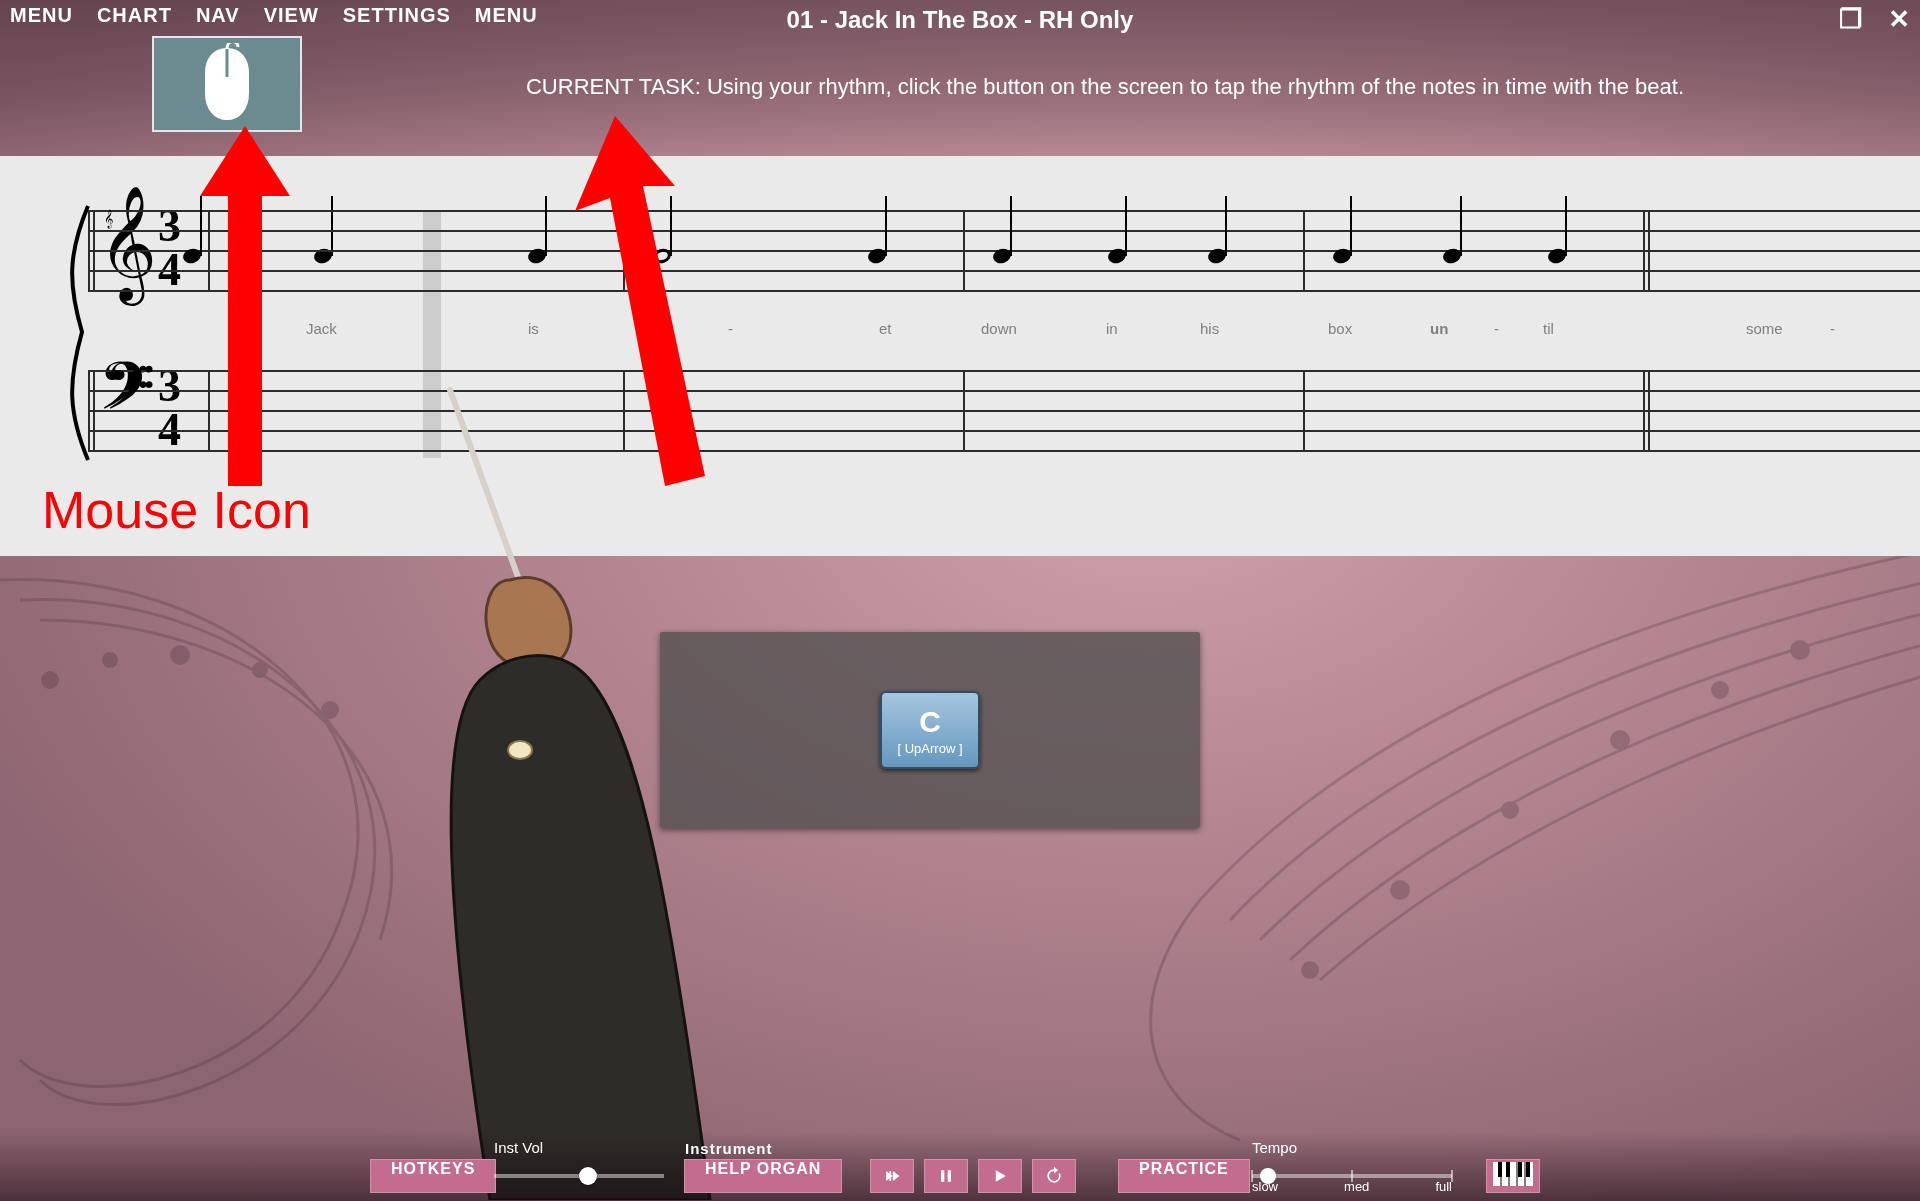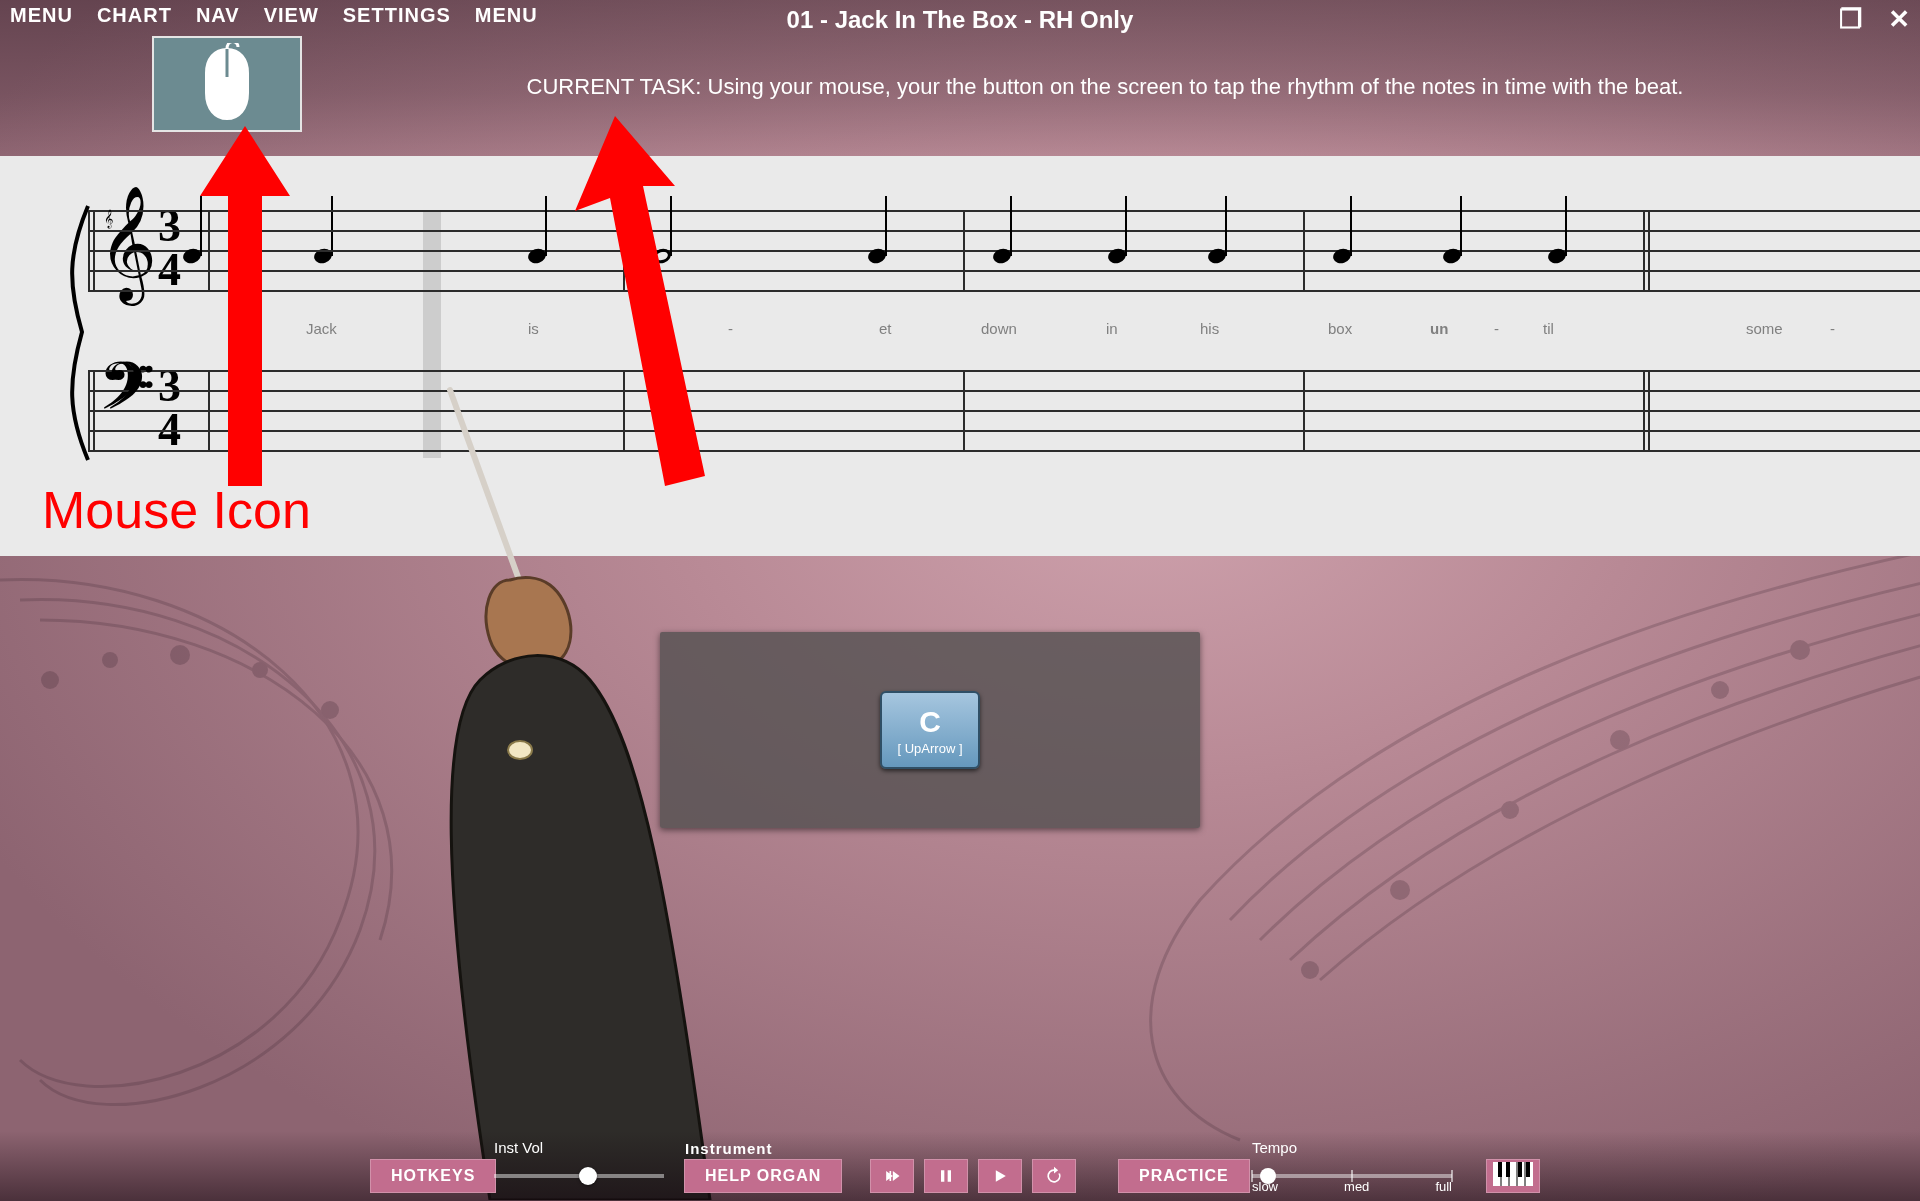--- a/index.html
+++ b/index.html
@@ -75,21 +75,21 @@
   #tap-btn{position:absolute;left:50%;top:50%;transform:translate(-50%,-50%);width:100px;height:78px;border-radius:6px;
     background:linear-gradient(to bottom,var(--btn-blue-hi),var(--btn-blue));border:2px solid #2f4f66;box-shadow:0 2px 4px rgba(0,0,0,.6);
     display:flex;flex-direction:column;align-items:center;justify-content:center;color:#fff;cursor:pointer}
   #tap-btn .big{font-size:30px;font-weight:700}
   #tap-btn .sub{font-size:13px;margin-top:2px}
   
   #arm{position:absolute;left:410px;top:380px;width:360px;height:820px;pointer-events:none}
   
   #bottombar{position:absolute;left:0;right:0;bottom:0;height:70px;background:linear-gradient(to top, rgba(20,6,14,.55), rgba(20,6,14,0));}
   .toolwrap{position:absolute;bottom:8px;display:flex;align-items:flex-end;gap:12px}
-  .pillbtn{background:var(--accent);color:#fff;font-weight:700;font-size:16px;letter-spacing:1px;height:34px;padding:0 20px;display:flex;align-items:center;border:1px solid rgba(255,255,255,.25);cursor:pointer}
+  .pillbtn{background:var(--accent);color:#fff;font-weight:700;font-size:16px;letter-spacing:1px;height:34px;padding:0 20px;display:flex;align-items:flex-start;border:1px solid rgba(255,255,255,.25);cursor:pointer}
   .tlabel{position:absolute;top:-20px;left:0;color:#fff;font-size:15px;white-space:nowrap}
   .slider{position:relative;width:170px;height:34px;display:flex;align-items:center}
   .slider .track{position:absolute;left:0;right:0;top:50%;height:4px;background:rgba(255,255,255,.45);transform:translateY(-50%)}
   .slider .thumb{position:absolute;top:50%;width:18px;height:18px;border-radius:50%;background:#fff;transform:translate(-50%,-50%);box-shadow:0 1px 3px rgba(0,0,0,.5)}
   .iconbtn{width:44px;height:34px;background:var(--accent);display:flex;align-items:center;justify-content:center;color:#fff;border:1px solid rgba(255,255,255,.25);cursor:pointer}
   .iconbtn svg{width:20px;height:20px;fill:#fff}
   .tempo{position:relative;width:200px;height:34px;display:flex;align-items:center}
   .tempo .track{position:absolute;left:0;right:0;top:50%;height:4px;background:rgba(255,255,255,.45);transform:translateY(-50%)}
   .tempo .tick{position:absolute;top:50%;width:2px;height:12px;background:rgba(255,255,255,.55);transform:translate(-50%,-50%)}
   .tempo .thumb{position:absolute;top:50%;width:16px;height:16px;border-radius:50%;background:#fff;transform:translate(-50%,-50%)}
@@ -164,21 +164,21 @@
       <svg viewBox="0 0 54 78">
         <path d="M27 6 C 14 6 6 16 6 30 L6 50 C6 66 15 76 27 76 C39 76 48 66 48 50 L48 30 C48 16 40 6 27 6 Z" fill="#fff" stroke="#fff" stroke-width="2"></path>
         <line x1="27" y1="6" x2="27" y2="34" stroke="#6c8b91" stroke-width="3"></line>
         <path d="M27 6 C 27 -4 38 -3 38 4" fill="none" stroke="#fff" stroke-width="3"></path>
       </svg>
     </span>
   </div>
 
   <div id="task-text">
     <span>CURRENT TASK:</span>
-    <span>Using your mouse, your the button on the screen to tap the rhythm of the notes in time with the beat.</span>
+    <span>Using your rhythm, click the button on the screen to tap the rhythm of the notes in time with the beat.</span>
   </div>
 
   <div id="staff">
 
     <svg id="brace" viewBox="0 0 26 258">
       <path d="M24 2 C 4 50, 4 80, 18 128 C 4 178, 4 208, 24 256" stroke="#000" stroke-width="4" fill="none"></path>
     </svg>
 
     <div id="playhead" style="left: 423px;"></div>
 

